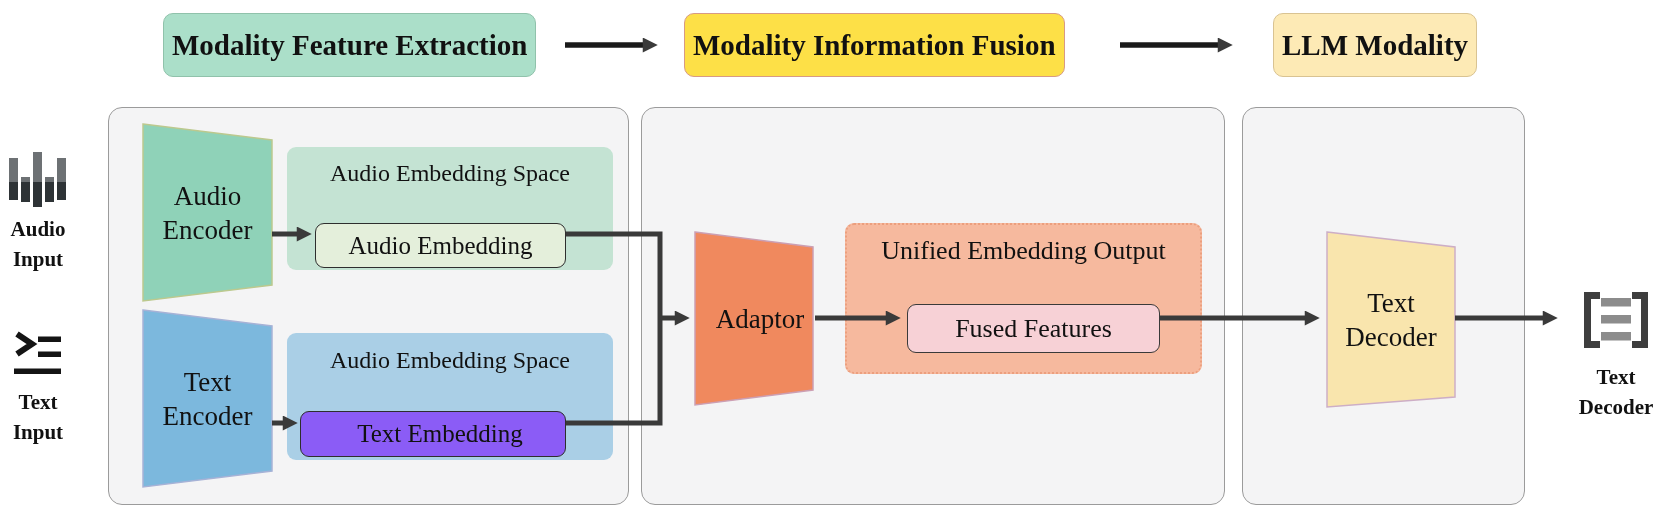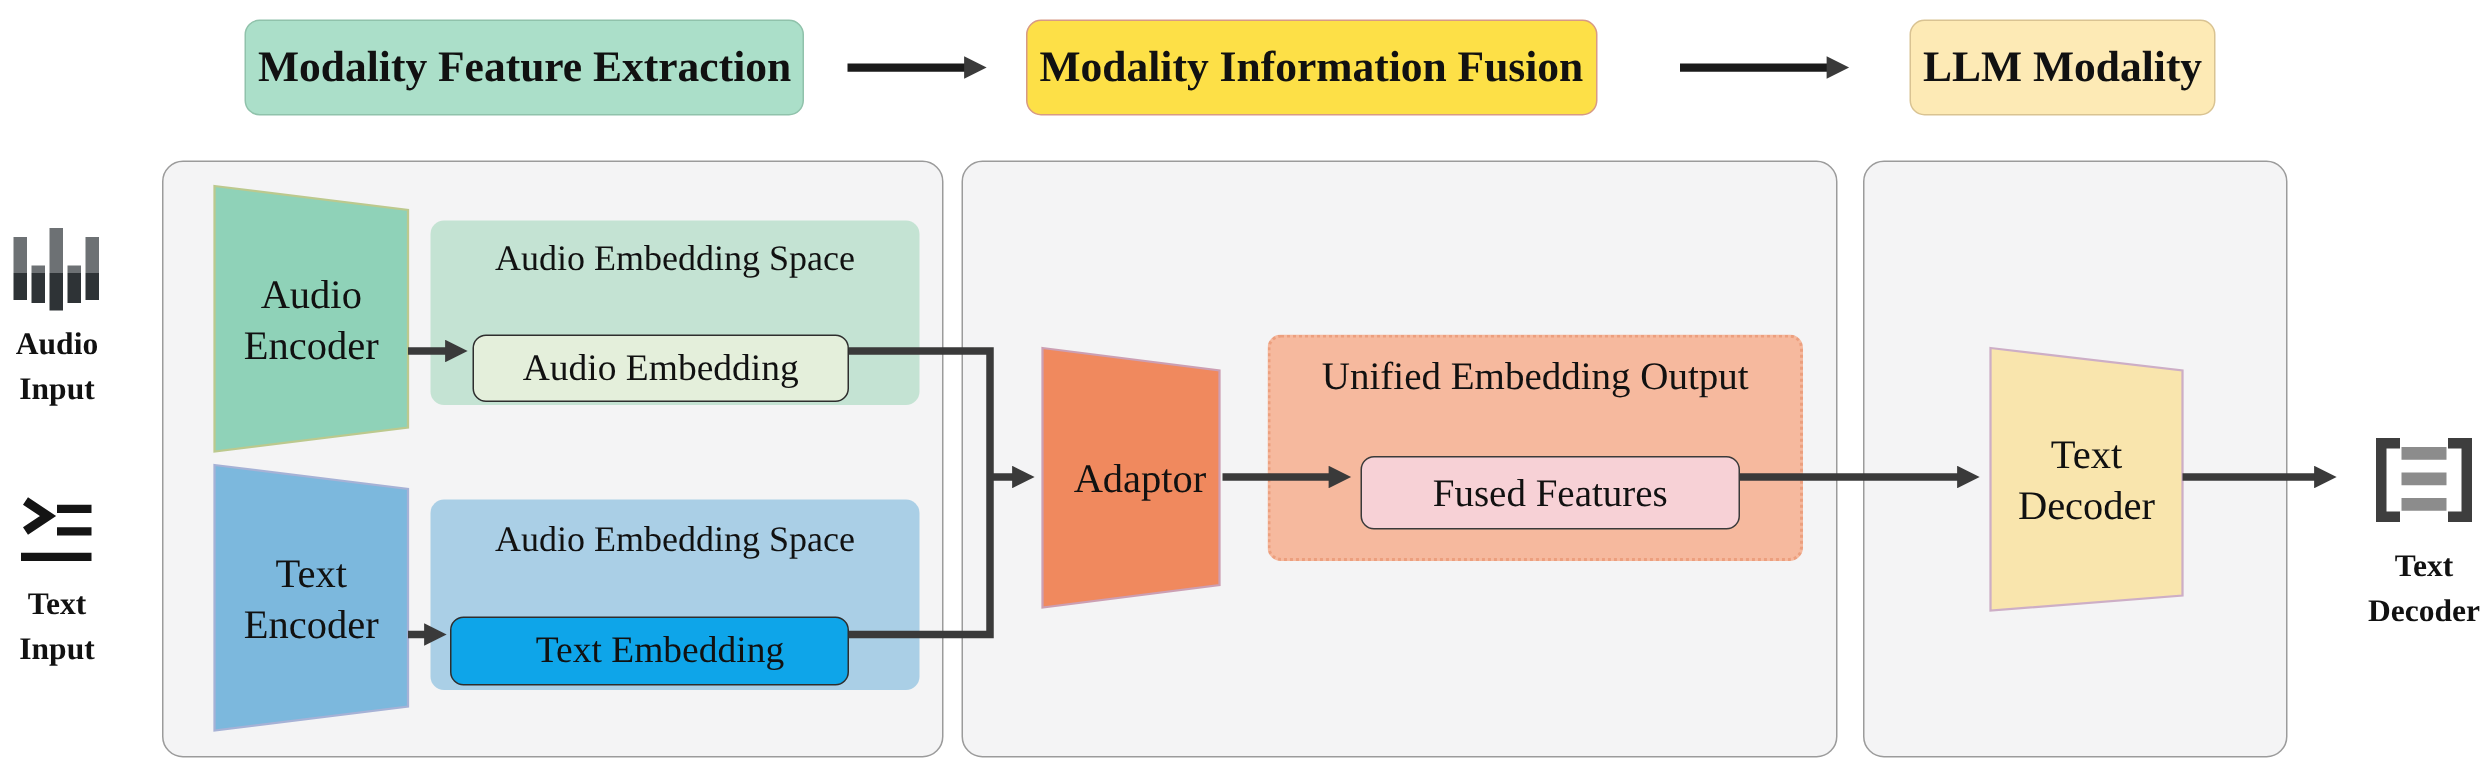--- a/index.html
+++ b/index.html
@@ -27,21 +27,21 @@
                    border:2px dotted #ec9f7e; }
   .space-title { position:absolute; left:0; right:0; text-align:center; color:#111; }
   #audio-space .space-title   { top:13px; font-size:24px; }
   #text-space .space-title    { top:14px; font-size:24px; }
   #unified-space .space-title { top:11px; font-size:26px; }
 
   .emb-box { position:absolute; display:flex; align-items:center; justify-content:center;
              border-radius:9px; color:#111;margin-top:11px; }
   #audio-emb { left:315px; top:212px; width:251px; height:45px; background:#e4efdb;
                border:1.5px solid #2e2e2e; font-size:25px; }
-  #text-emb  { left:300px; top:400px; width:266px; height:46px; background:#0ea5e9;
+  #text-emb  { left:300px; top:400px; width:266px; height:46px; background:#8b5cf6;
                border:1.5px solid #2e2e2e; font-size:25px;padding-left:14px; }
   #fused-box { left:907px; top:293px; width:253px; height:49px; background:#f7d1d6;
                border:1.5px solid #3a3a3a; font-size:26px;text-align:right; }
 
   svg#wires { position:absolute; left:0; top:0; width:1661px; height:522px; }
 
   .trap-label { position:absolute; display:flex; flex-direction:column; align-items:center;
                 justify-content:center; text-align:center; color:#111; font-size:27px; line-height:34px; }
   #audio-encoder-label { left:143px; top:124px; width:129px; height:177px; }
   #text-encoder-label  { left:143px; top:310px; width:129px; height:177px; }

